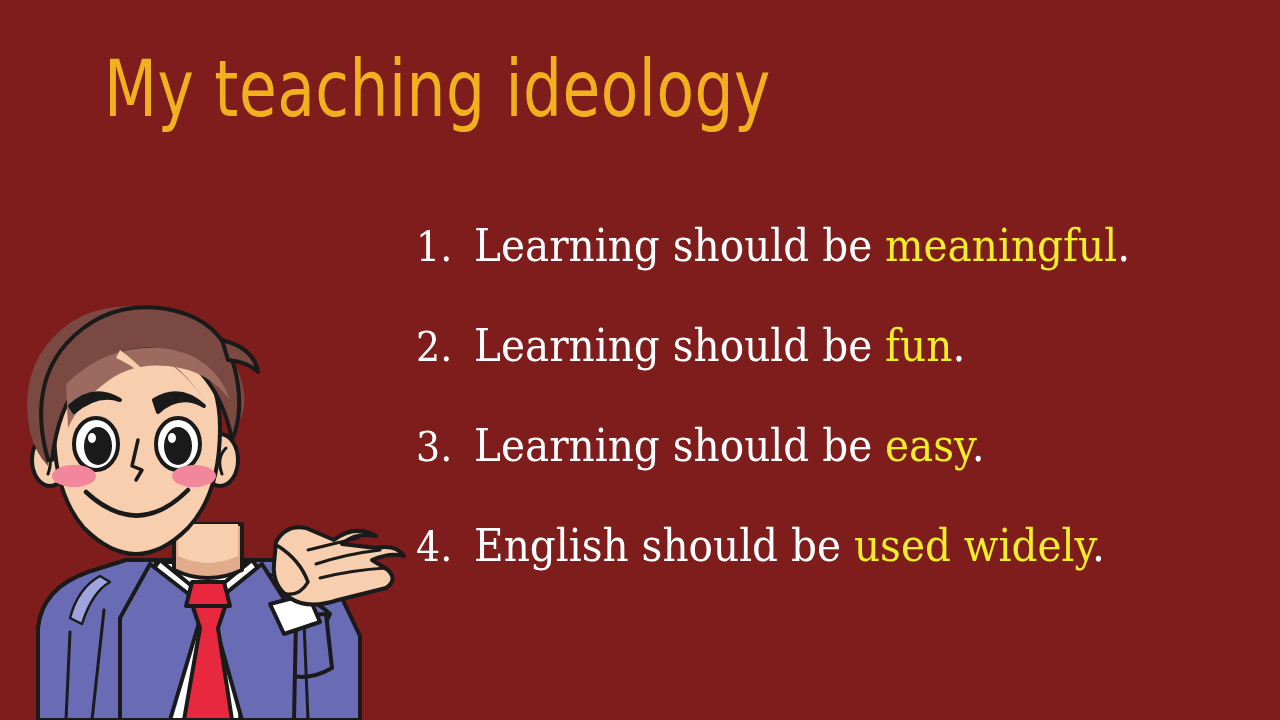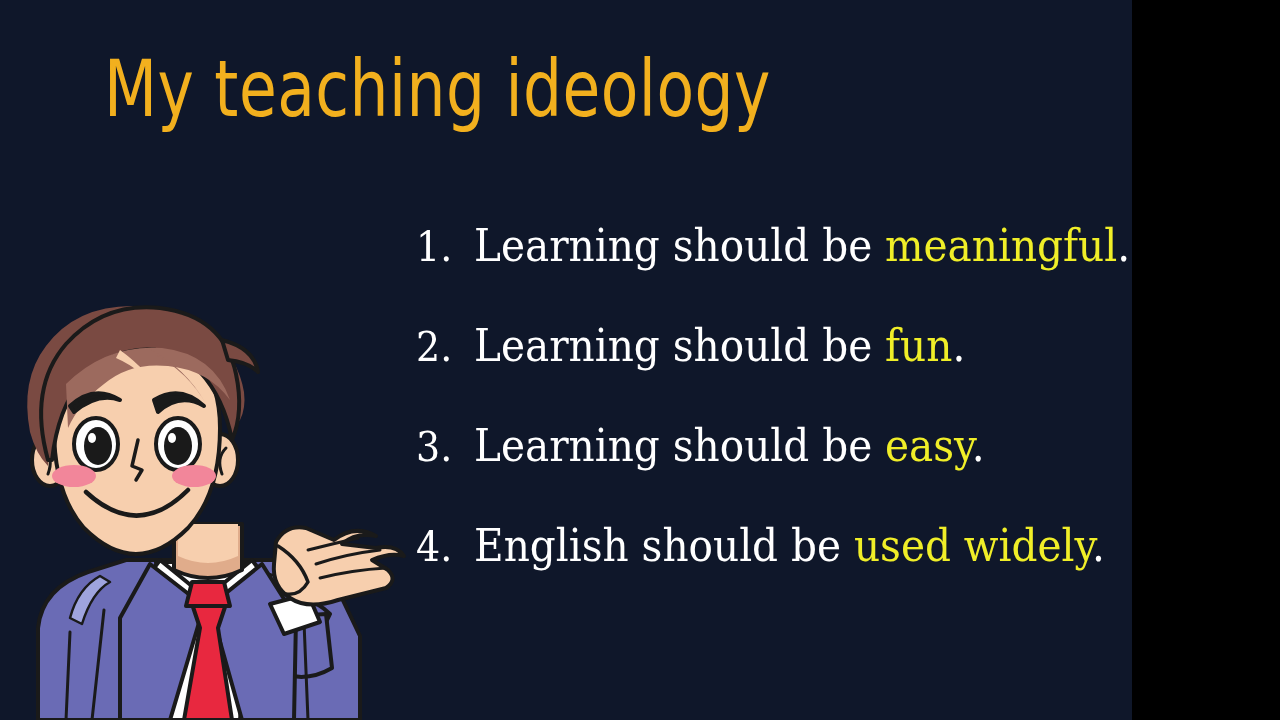--- a/index.html
+++ b/index.html
@@ -8,23 +8,23 @@
     background: #000000;
   }
   body {
     width: 1280px;
     height: 720px;
     overflow: hidden;
     font-family: "DejaVu Sans", sans-serif;
   }
   #slide {
     position: relative;
-    width: 1132px;
+    width: 1280px;
     height: 720px;
-    background: #0f172a;
+    background: #7f1d1d;
     overflow: hidden;
     text-decoration: underline;
   }
 
   
   #slide-title {
     position: absolute;
     left: 104px;
     top: 50px;
     font-family: "DejaVu Sans", sans-serif;

